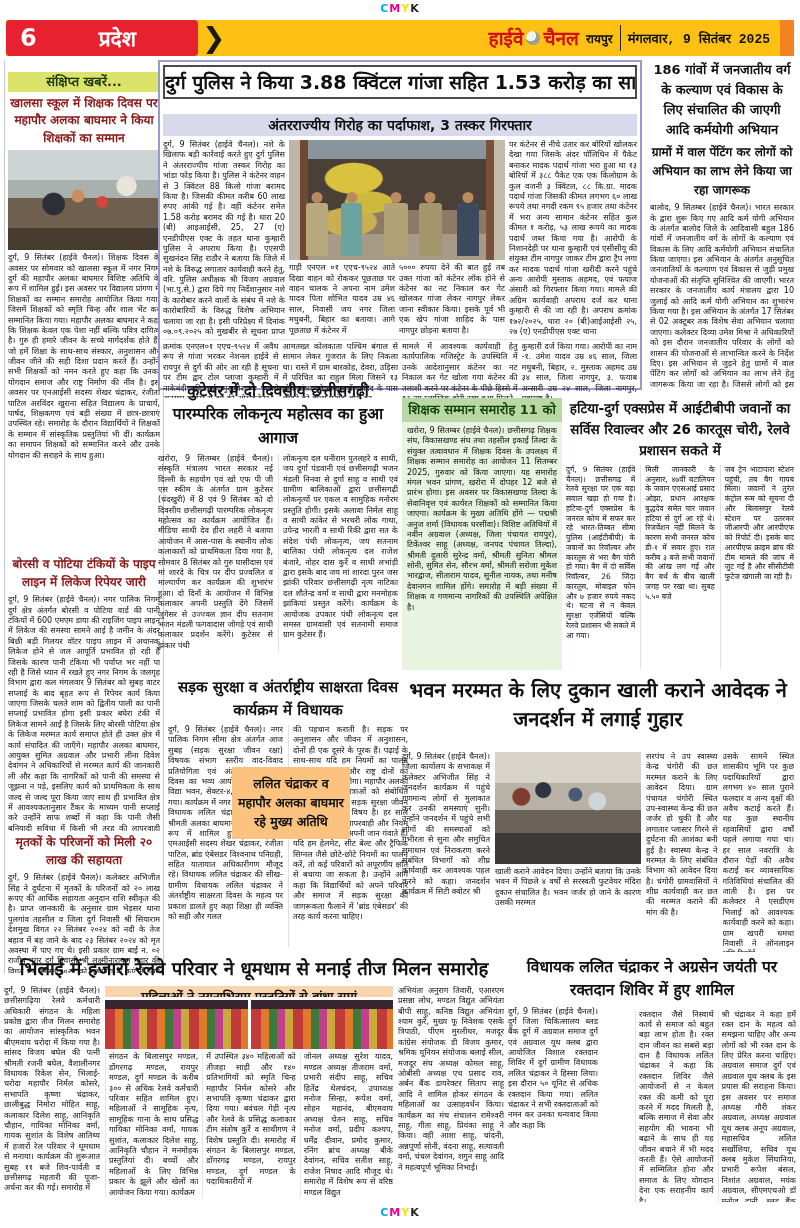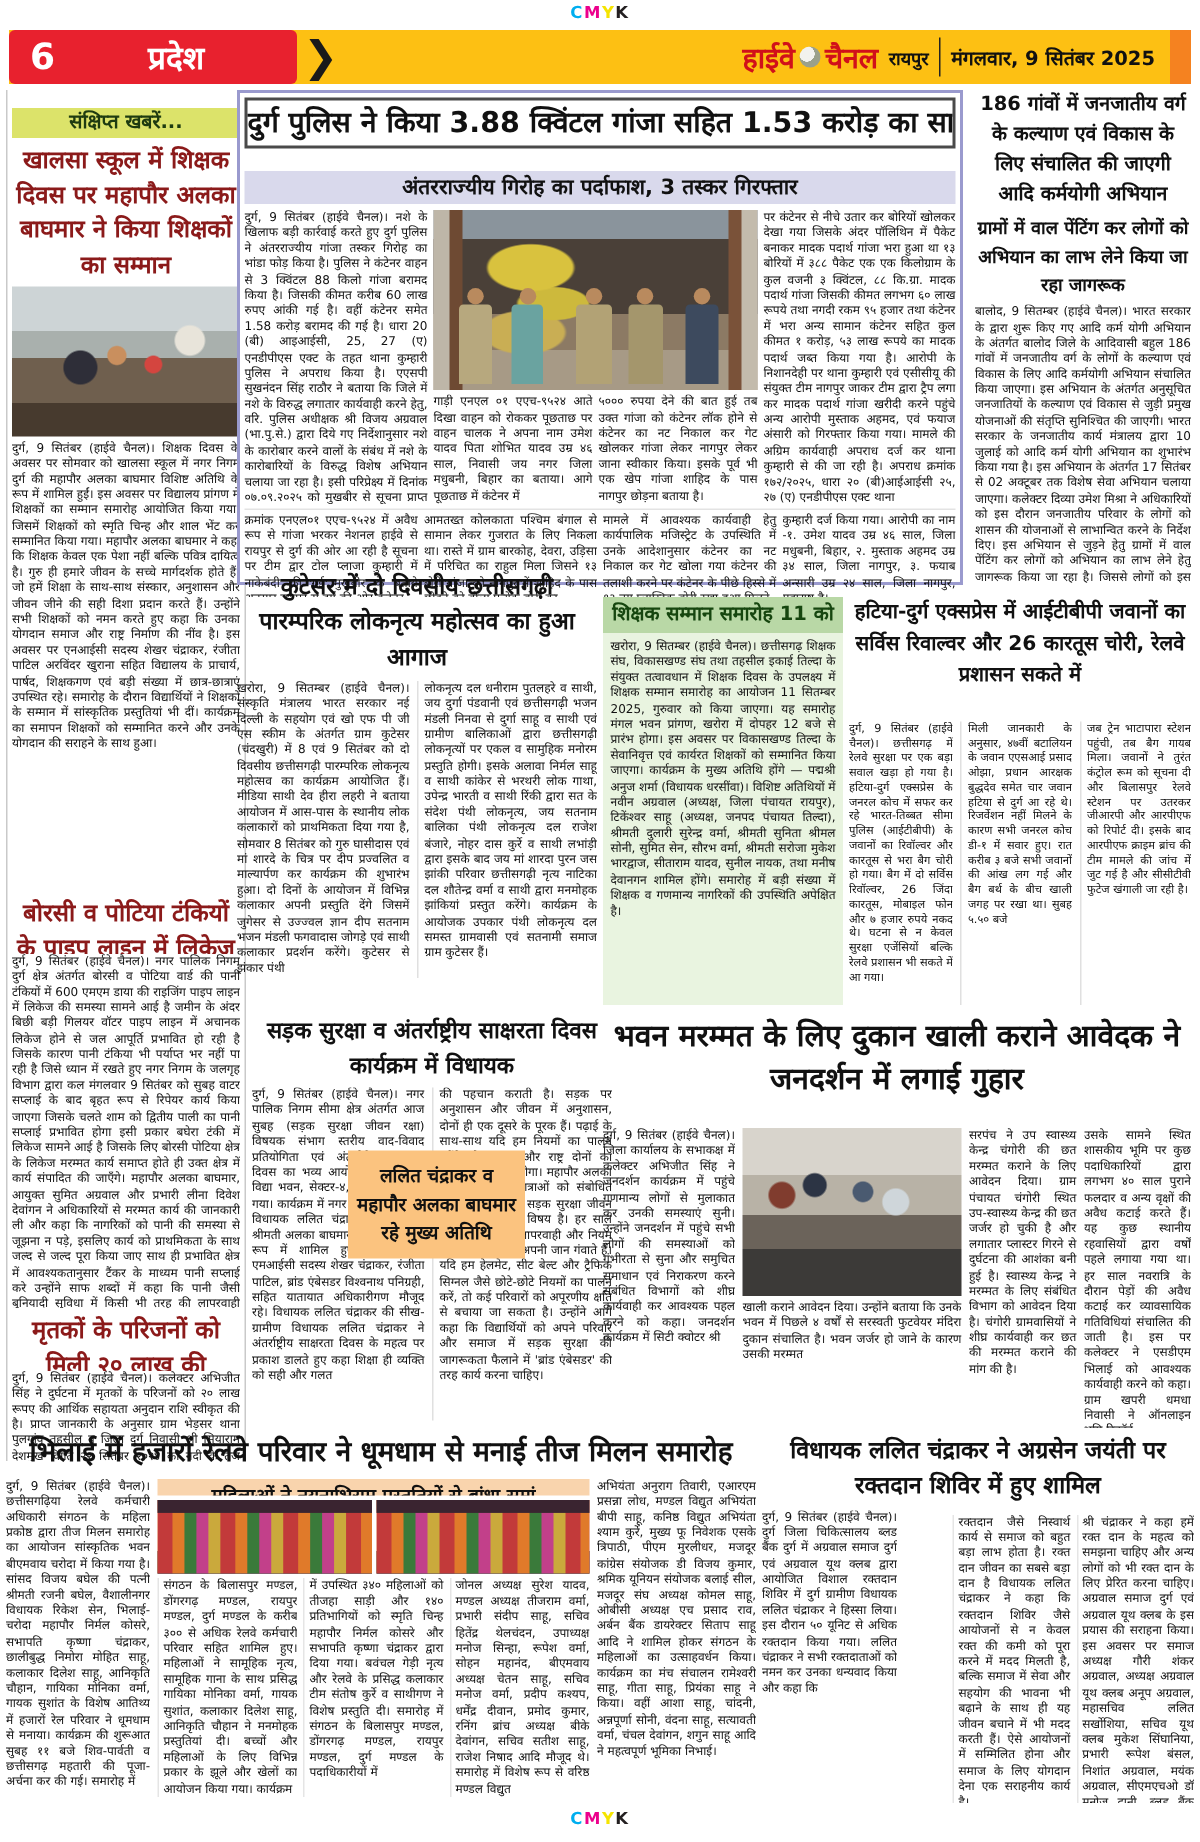--- a/index.html
+++ b/index.html
@@ -11,37 +11,37 @@
   .cmyk{position:absolute;left:0;right:0;text-align:center;font-size:11px;font-weight:bold;letter-spacing:1px;}
   .cmyk .c{color:#00aeef}.cmyk .m{color:#ec008c}.cmyk .y{color:#f5e400}.cmyk .k{color:#231f20}
   
   .hdr{position:absolute;top:20px;left:6px;width:788px;height:36px;background:#fdc013;}
   .hdr-orange{position:absolute;right:0;top:0;bottom:0;width:14px;background:#f58220;}
   .hdr-red{position:absolute;left:0;top:0;bottom:0;width:192px;background:#e8212e;border-radius:4px;
     display:flex;align-items:center;color:#fff;font-weight:bold;}
   .hdr-red .num{font-size:24px;margin-left:14px;}
   .hdr-red .sec{font-size:21px;flex:1;text-align:center;}
   .hdr-chev{position:absolute;left:196px;top:1px;font-size:28px;font-weight:bold;color:#1a1a1a;}
-  .hdr-right{position:absolute;right:24px;top:0;bottom:0;display:flex;align-items:center;gap:7px;}
+  .hdr-right{position:absolute;right:24px;top:0;bottom:0;display:flex;align-items:center;gap:7px;font-family:Liberation Mono, monospace;}
   .mast{color:#d1101a;font-weight:bold;font-size:19px;display:flex;align-items:center;gap:3px;}
   .mast .logo{width:14px;height:14px;border-radius:50%;background:radial-gradient(circle at 35% 35%,#f2f2ee 0 40%,#9aa08a 41% 100%);display:inline-block;}
   .hdr-city{font-size:12px;font-weight:bold;color:#111;}
   .hdr-div{width:1px;height:26px;background:#222;}
   .hdr-date{font-size:13px;font-weight:bold;color:#111;}
   
   .bt{font-size:8px;line-height:1.3;text-align:justify;overflow:hidden;}
   .cols{display:flex;gap:5px;}
   .cols>div{flex:1;overflow:hidden;}
   .cols>div+div{border-left:1px solid #e0e0e0;padding-left:4px;}
   .hl{font-weight:bold;color:#111;text-align:center;overflow:hidden;}
   .ph{position:relative;overflow:hidden;}
   
   .briefs{position:absolute;left:4px;top:60px;width:152px;height:890px;border-left:1px solid #c9c9c9;border-right:1px solid #c9c9c9;padding:12px 3px;overflow:hidden;}
   .briefs-band{background:#dce36a;color:#1e3b10;font-weight:bold;font-size:13px;text-align:center;height:20px;line-height:20px;overflow:hidden;}
-  .brief-h{color:#8b1a1a;font-weight:bold;font-size:16px;line-height:1.45;text-align:center;padding:3px 0;overflow:hidden;}
+  .brief-h{color:#8b1a1a;font-weight:bold;font-size:12px;line-height:1.45;text-align:center;padding:3px 0;overflow:hidden;}
   .ph-brief{height:100px;background:
      radial-gradient(circle at 78% 36%, #e8e4da 0 7%, transparent 8%),
      radial-gradient(circle at 46% 46%, #c98f5e 0 6%, transparent 7%),
      radial-gradient(circle at 30% 54%, #2e2e38 0 9%, transparent 10%),
      radial-gradient(circle at 62% 52%, #d4453f 0 5%, transparent 6%),
      linear-gradient(180deg,#cdd4d6 0 30%,#a9b0ad 30% 48%,#6f5f4e 48% 78%,#473a2e 78% 100%);}
   
   .main-box{position:absolute;left:158px;top:60px;width:484px;height:330px;border:2px solid #9a9ace;padding:3px;box-sizing:border-box;background:#fff;}
   .main-h{border:2px solid #4a4a4a;font-size:19px;font-weight:bold;text-align:center;height:30px;line-height:30px;white-space:nowrap;overflow:hidden;}
   .main-sub{background:#d9d9ec;font-size:14px;font-weight:bold;text-align:center;height:22px;line-height:22px;margin-top:15px;overflow:hidden;white-space:nowrap;}
@@ -67,21 +67,21 @@
   .tribal .h1{font-size:13px;font-weight:bold;text-align:center;line-height:1.55;}
   .tribal .h2{font-size:12px;font-weight:bold;text-align:center;line-height:1.6;margin:2px 0 3px;}
   
   .folk{position:absolute;left:158px;top:380px;width:240px;height:272px;overflow:hidden;}
   .folk .hl{font-size:15.5px;line-height:1.5;margin-bottom:4px;}
   .folk .cols{height:210px;}
   .teacher{position:absolute;left:402px;top:398px;width:160px;height:272px;background:#e9f4e0;overflow:hidden;}
   .teacher-band{background:#b9d8a6;color:#16460f;font-weight:bold;font-size:13px;text-align:center;height:24px;line-height:24px;overflow:hidden;white-space:nowrap;}
   .teacher .bt{padding:4px 5px;height:238px;}
   .train{position:absolute;left:566px;top:398px;width:228px;height:272px;overflow:hidden;}
-  .train .hl{font-size:13.5px;line-height:1.55;margin-bottom:20px;}
+  .train .hl{font-size:13.5px;line-height:1.55;margin-bottom:4px;}
   .train .cols{height:204px;}
   .train .cols .bt{font-size:7.5px;}
   
   .road{position:absolute;left:168px;top:676px;width:240px;height:276px;overflow:hidden;}
   .road .hl{font-size:15px;line-height:1.5;margin-bottom:4px;}
   .road-body{position:relative;height:222px;}
   .road-inset{position:absolute;left:64px;top:42px;width:110px;background:#fbc37f;font-weight:bold;font-size:12.5px;text-align:center;line-height:1.5;padding:8px 4px;z-index:2;}
   .jdn{position:absolute;left:402px;top:676px;width:392px;height:276px;overflow:hidden;}
   .jdn .hl{font-size:20px;line-height:1.45;margin-bottom:18px;}
   .jdn-body{display:flex;gap:5px;height:208px;}

